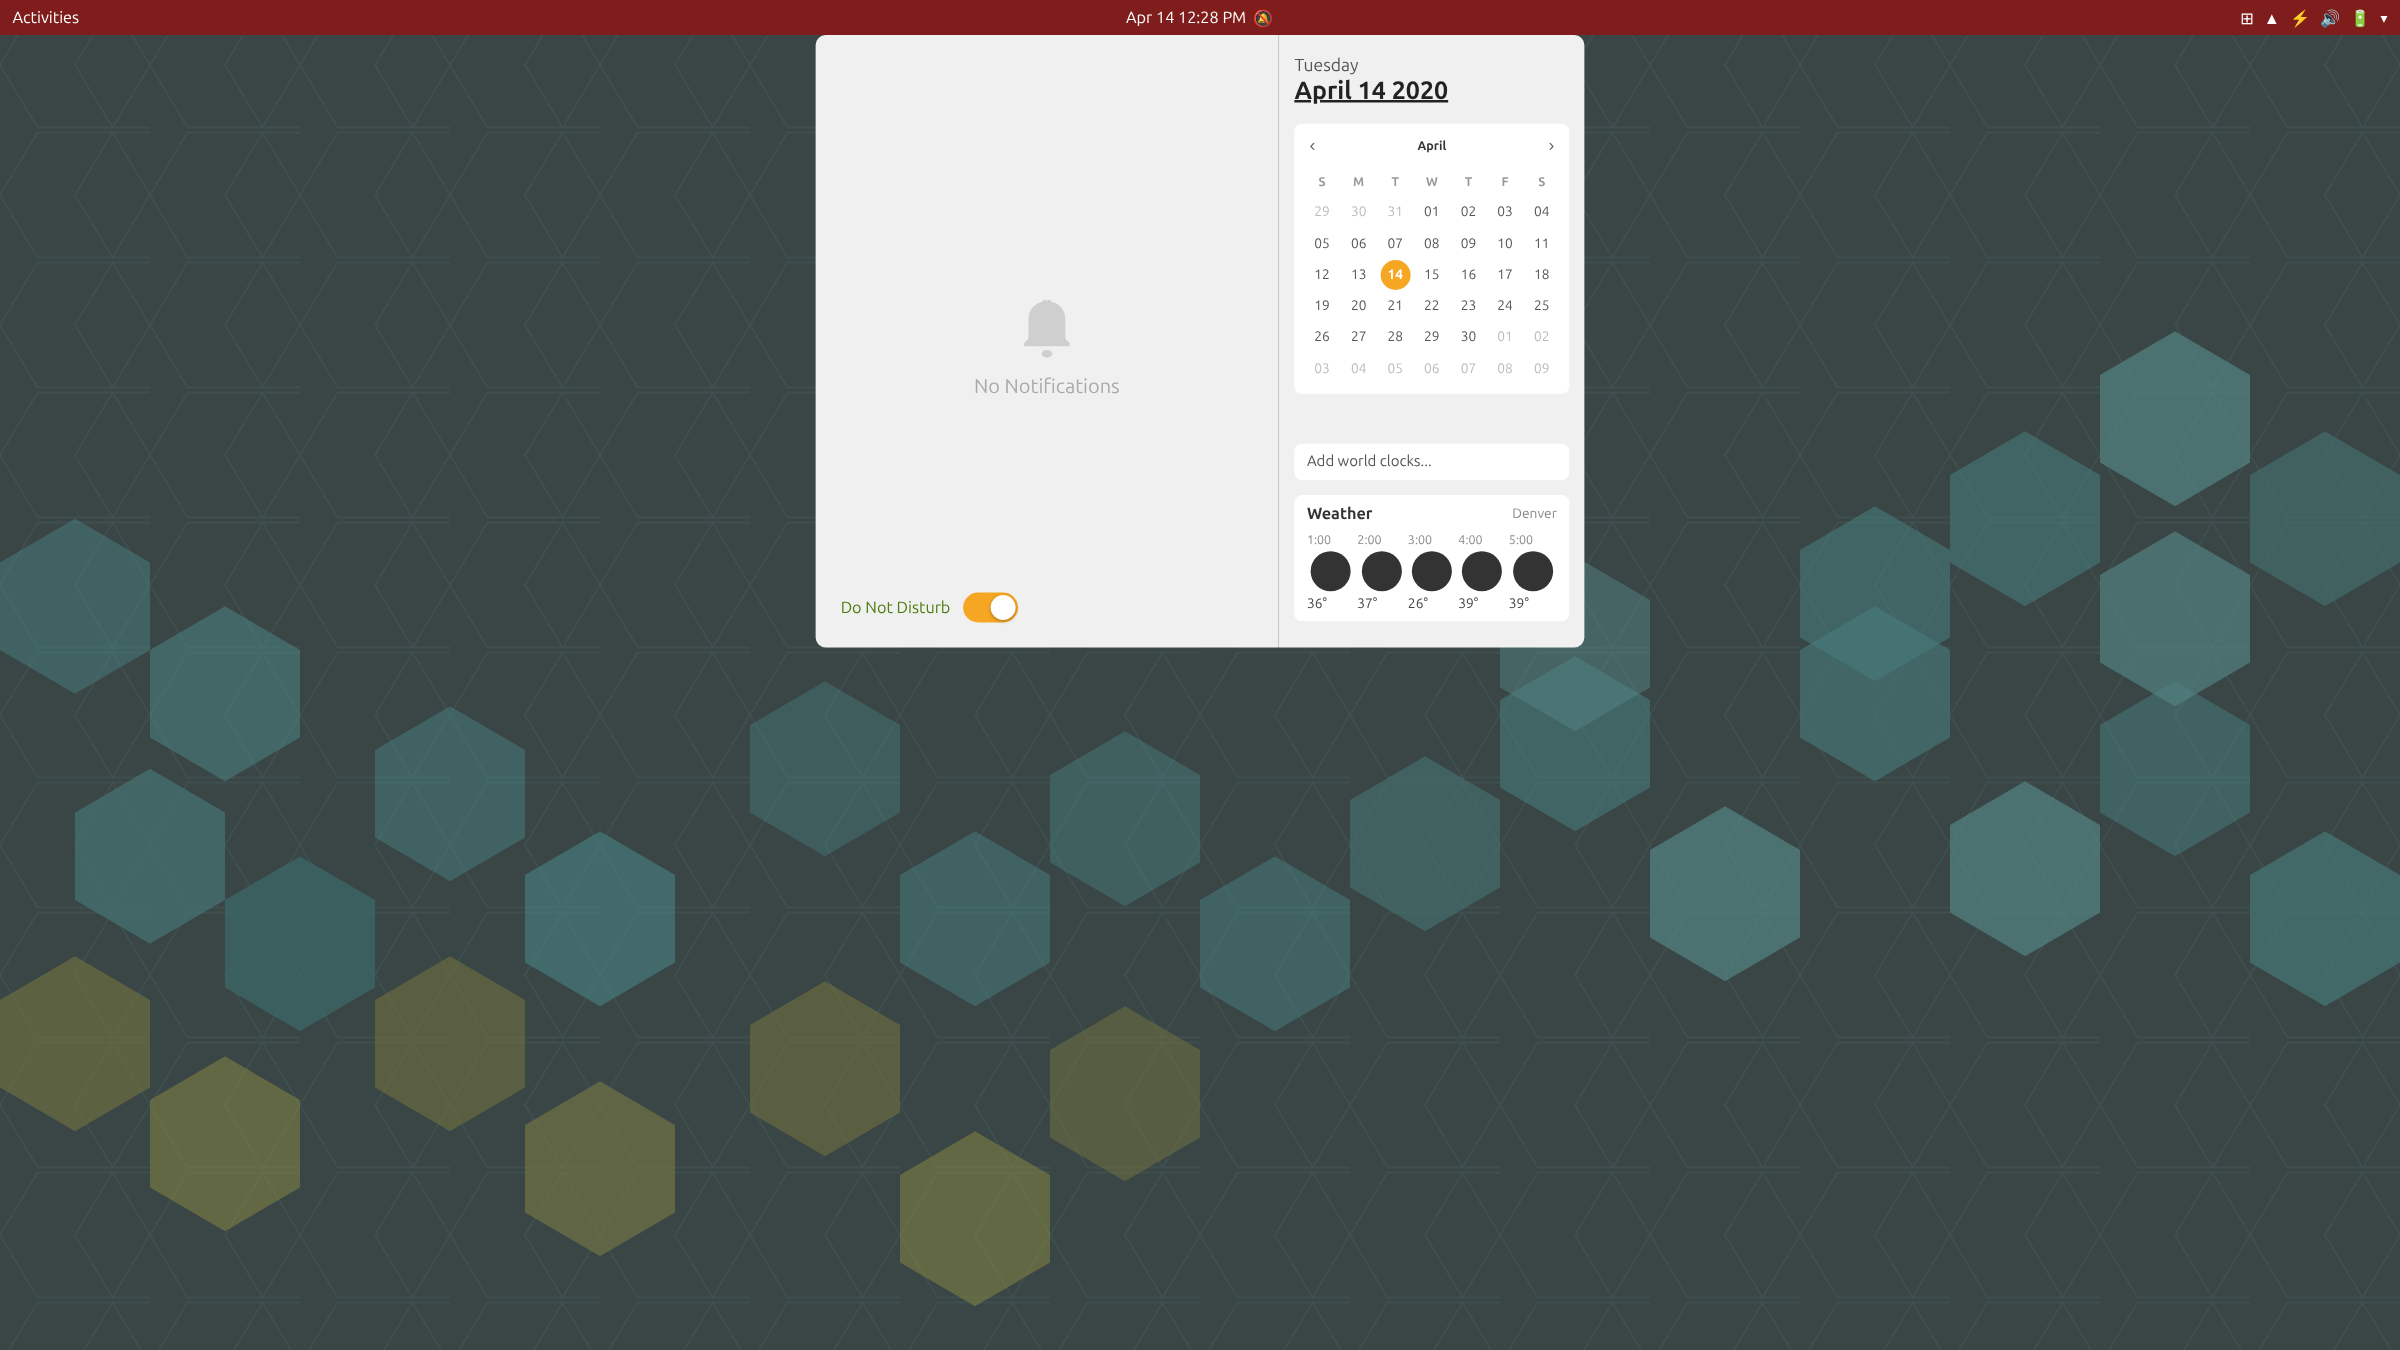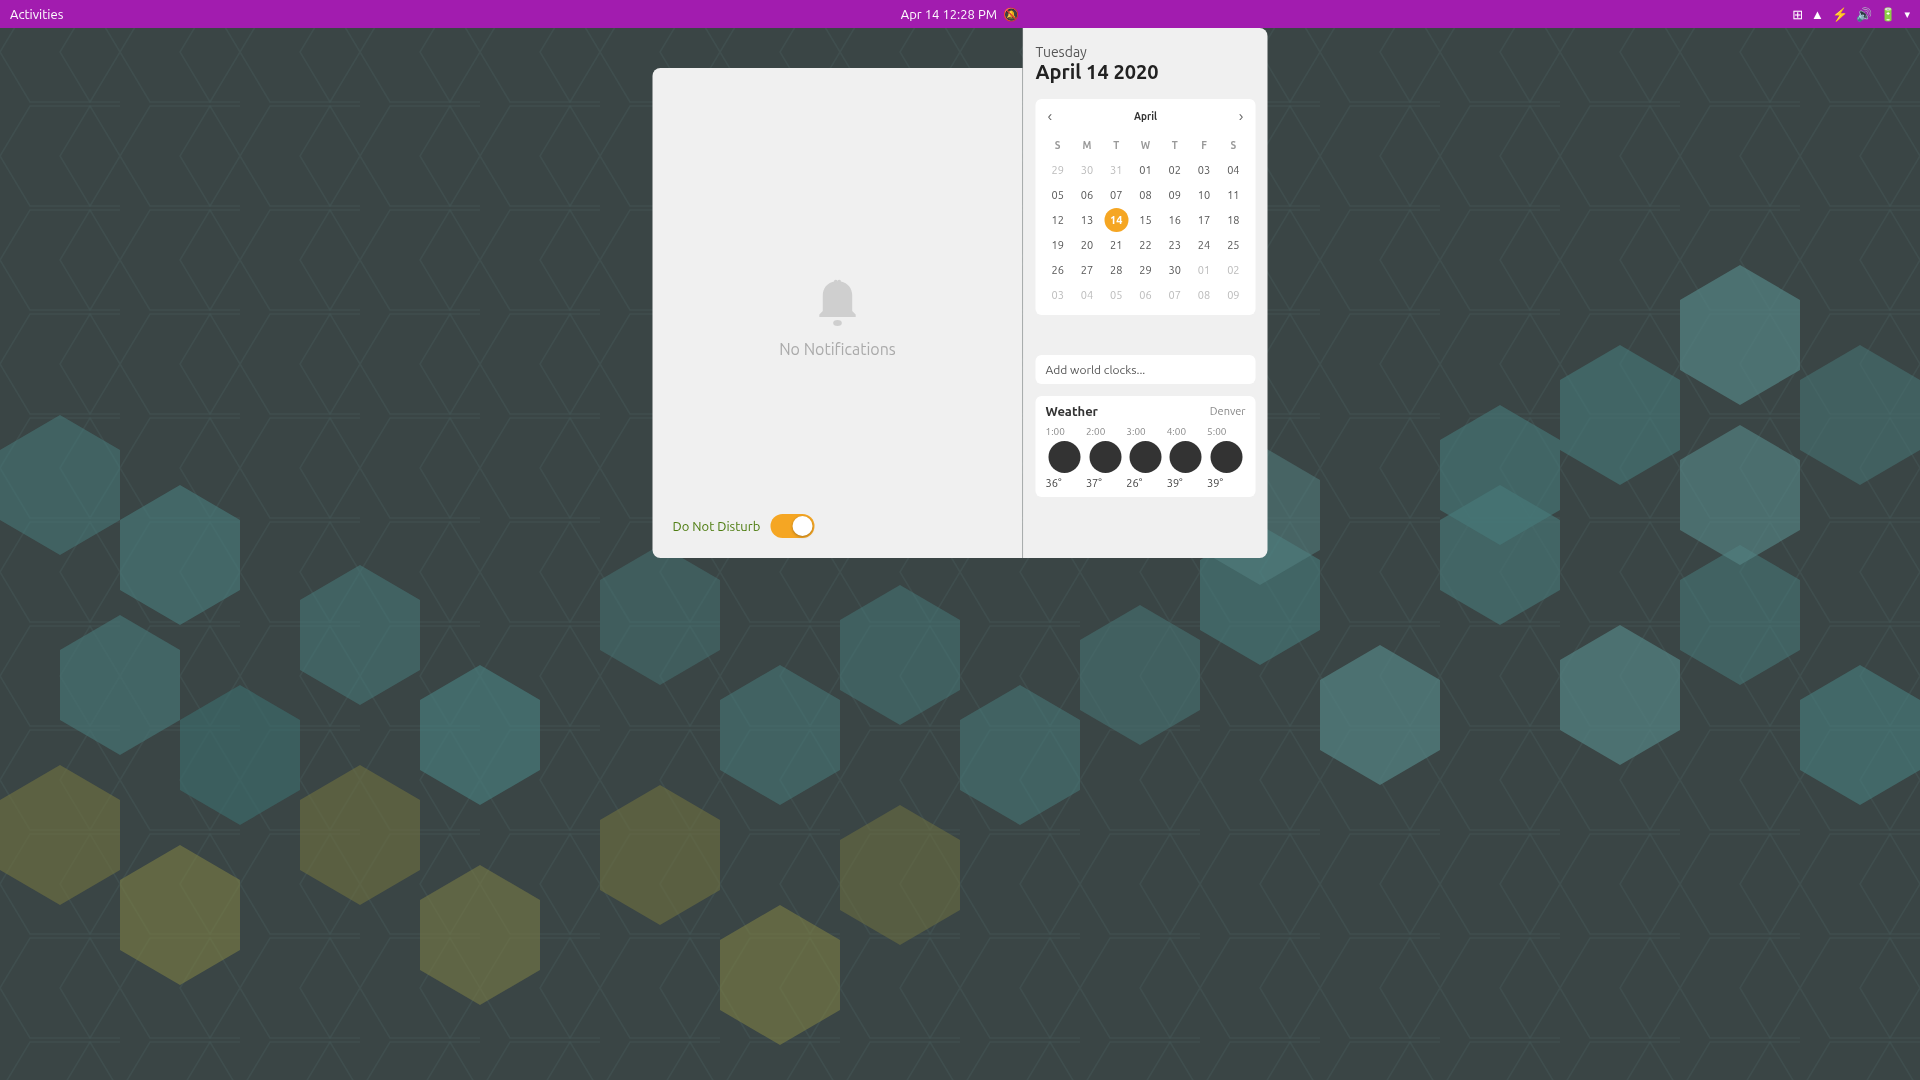--- a/index.html
+++ b/index.html
@@ -24,21 +24,21 @@
       position: absolute;
       inset: 0;
       opacity: 0.85;
     }
 
     
     .topbar {
       position: absolute;
       top: 0; left: 0; right: 0;
       height: 28px;
-      background: #a21caf;
+      background: #7f1d1d;
       display: flex;
       align-items: center;
       justify-content: space-between;
       padding: 0 10px;
       z-index: 100;
       color: #fff;
       font-size: 13px;
     }
 
     .topbar-left {
@@ -90,21 +90,20 @@
       width: 370px;
       background: #f0f0f0;
       border-radius: 8px 0 0 8px;
       padding: 20px 20px 70px 20px;
       display: flex;
       flex-direction: column;
       align-items: center;
       justify-content: center;
       min-height: 490px;
       position: relative;
-      margin-top: 40px;
     }
 
     .notifications-empty {
       display: flex;
       flex-direction: column;
       align-items: center;
       gap: 10px;
       color: #aaa;
       flex: 1;
       justify-content: center;
@@ -171,20 +170,21 @@
 
     .date-day-name {
       font-size: 14px;
       color: #555;
     }
 
     .date-full {
       font-size: 20px;
       font-weight: bold;
       color: #222;
+      text-decoration: underline;
     }
 
     
     .calendar {
       background: #fff;
       border-radius: 6px;
       padding: 8px;
     }
 
     .calendar-header {

